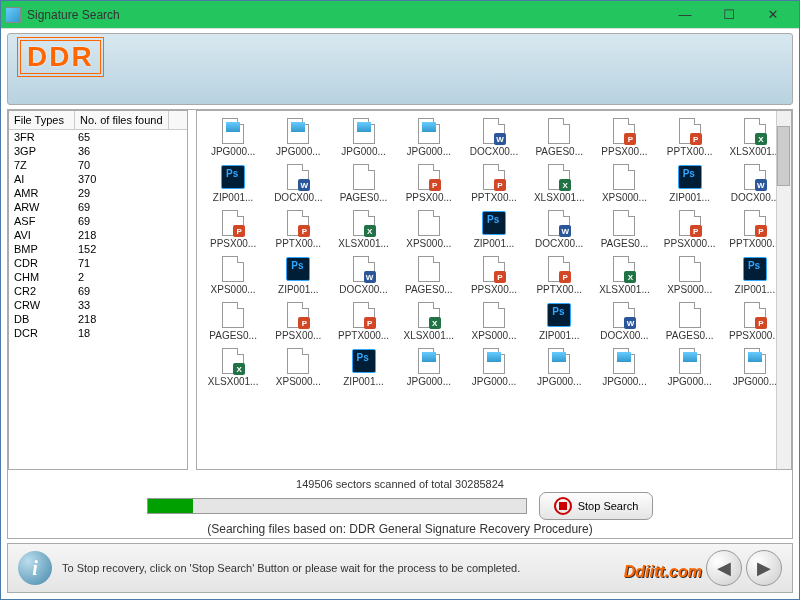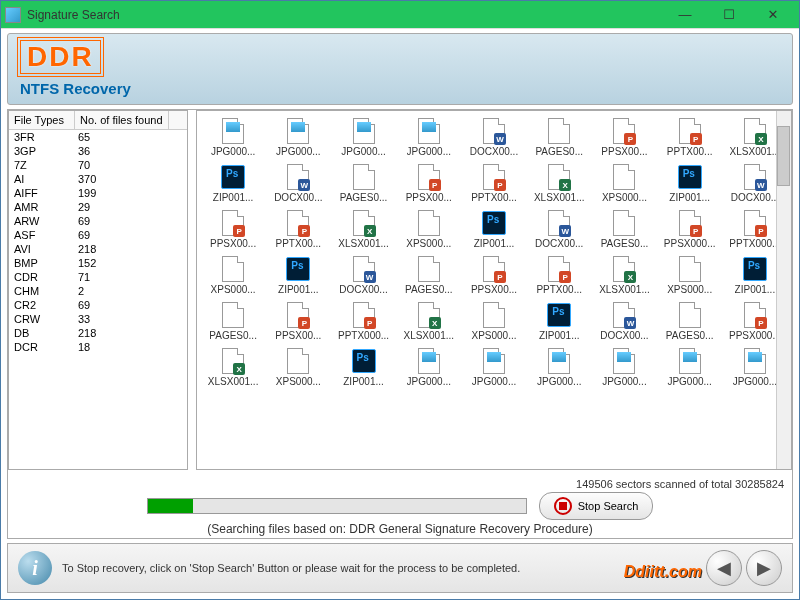--- a/index.html
+++ b/index.html
@@ -30,25 +30,25 @@
 .doc-page::before { content: ""; position: absolute; top: -1px; right: -1px; width: 6px; height: 6px; background: #fff; border-left: 1px solid #999; border-bottom: 1px solid #999; }
 .doc-page.blue::after { content: ""; position: absolute; top: 3px; left: 3px; width: 14px; height: 10px; background: linear-gradient(#6cf,#39c); }
 .doc-page.ps { width: 24px; height: 24px; background: #001e36; border: 1px solid #31a8ff; border-radius: 2px; }
 .doc-page.ps::before { display: none; }
 .doc-page.ps::after { content: "Ps"; position: absolute; top: 2px; left: 4px; color: #31a8ff; font-size: 10px; font-weight: bold; }
 .badge { position: absolute; bottom: -2px; right: -2px; width: 12px; height: 12px; border-radius: 2px; font-size: 8px; color: #fff; display: flex; align-items: center; justify-content: center; font-weight: bold; }
 .badge.word { background: #2b579a; }
 .badge.ppt { background: #d24726; }
 .badge.xls { background: #217346; }
 .progress-area { padding: 2px 8px; text-align: center; }
-.progress-text { font-size: 11px; color: #333; margin-bottom: 2px; text-align: right; }
+.progress-text { font-size: 11px; color: #333; margin-bottom: 2px; }
 .progress-row { display: flex; align-items: center; gap: 12px; justify-content: center; }
 .progress-bar { width: 380px; height: 16px; border: 1px solid #999; background: #e5e5e5; position: relative; }
 .progress-fill { height: 100%; background: #00a000; width: 12%; }
-.stop-btn { display: flex; align-items: center; gap: 6px; padding: 4px 14px; border: 1px solid #999; border-radius: 13px; background: linear-gradient(#fdfdfd,#e5e5e5); cursor: pointer; font-size: 11px; }
+.stop-btn { display: flex; align-items: center; gap: 6px; padding: 4px 14px; border: 1px solid #999; border-radius: 7px; background: linear-gradient(#fdfdfd,#e5e5e5); cursor: pointer; font-size: 11px; }
 .stop-icon { width: 18px; height: 18px; border: 2px solid #c00; border-radius: 50%; display: flex; align-items: center; justify-content: center; }
 .stop-icon::after { content: ""; width: 8px; height: 8px; background: #c00; }
 .search-note { font-size: 12px; color: #333; text-align: center; margin-top: 2px; }
 .footer { margin: 4px 6px 6px; border: 1px solid #aaa; background: linear-gradient(#f5f5f5,#e5e5e5); padding: 6px 10px; display: flex; align-items: center; gap: 10px; position: relative; }
 .info-icon { width: 34px; height: 34px; border-radius: 50%; background: radial-gradient(circle at 30% 30%, #bde, #48a); display: flex; align-items: center; justify-content: center; color: #fff; font-size: 20px; font-weight: bold; font-style: italic; font-family: Georgia, serif; }
 .footer-text { flex: 1; font-size: 11px; color: #333; }
 .nav-arrows { display: flex; gap: 4px; }
 .nav-arrow { width: 36px; height: 36px; border-radius: 50%; background: radial-gradient(circle at 30% 30%, #fff, #ccc); border: 1px solid #999; display: flex; align-items: center; justify-content: center; cursor: pointer; font-size: 18px; color: #555; }
 .watermark { position: absolute; right: 90px; bottom: 11px; color: #ff6600; font-style: italic; font-weight: bold; font-size: 16px; text-shadow: 1px 1px 0 #333; }
 .scrollbar-v { width: 15px; background: #f0f0f0; border-left: 1px solid #ccc; position: absolute; right: 0; top: 0; bottom: 0; }
@@ -61,21 +61,20 @@
   <div class="titlebar">
     <div class="titlebar-icon"></div>
     <div class="titlebar-text">Signature Search</div>
     <div class="winbtn">—</div>
     <div class="winbtn">☐</div>
     <div class="winbtn close">✕</div>
   </div>
 
   <div class="header">
     <span class="logo-ddr">DDR</span>
-    <div class="subtitle">NTFS Recovery</div>
   </div>
 
   <div class="content">
     <div class="panels">
       <div class="left-panel">
         <div class="lp-header">
           <span>File Types</span>
           <span>No. of files found</span>
         </div>
         <div class="lp-body" id="lp-body">
@@ -87,24 +86,20 @@
               <span>3GP</span>
               <span>36</span>
             </div>
             <div class="lp-row">
               <span>7Z</span>
               <span>70</span>
             </div>
             <div class="lp-row">
               <span>AI</span>
               <span>370</span>
-            </div>
-            <div class="lp-row">
-              <span>AIFF</span>
-              <span>199</span>
             </div>
             <div class="lp-row">
               <span>AMR</span>
               <span>29</span>
             </div>
             <div class="lp-row">
               <span>ARW</span>
               <span>69</span>
             </div>
             <div class="lp-row">

